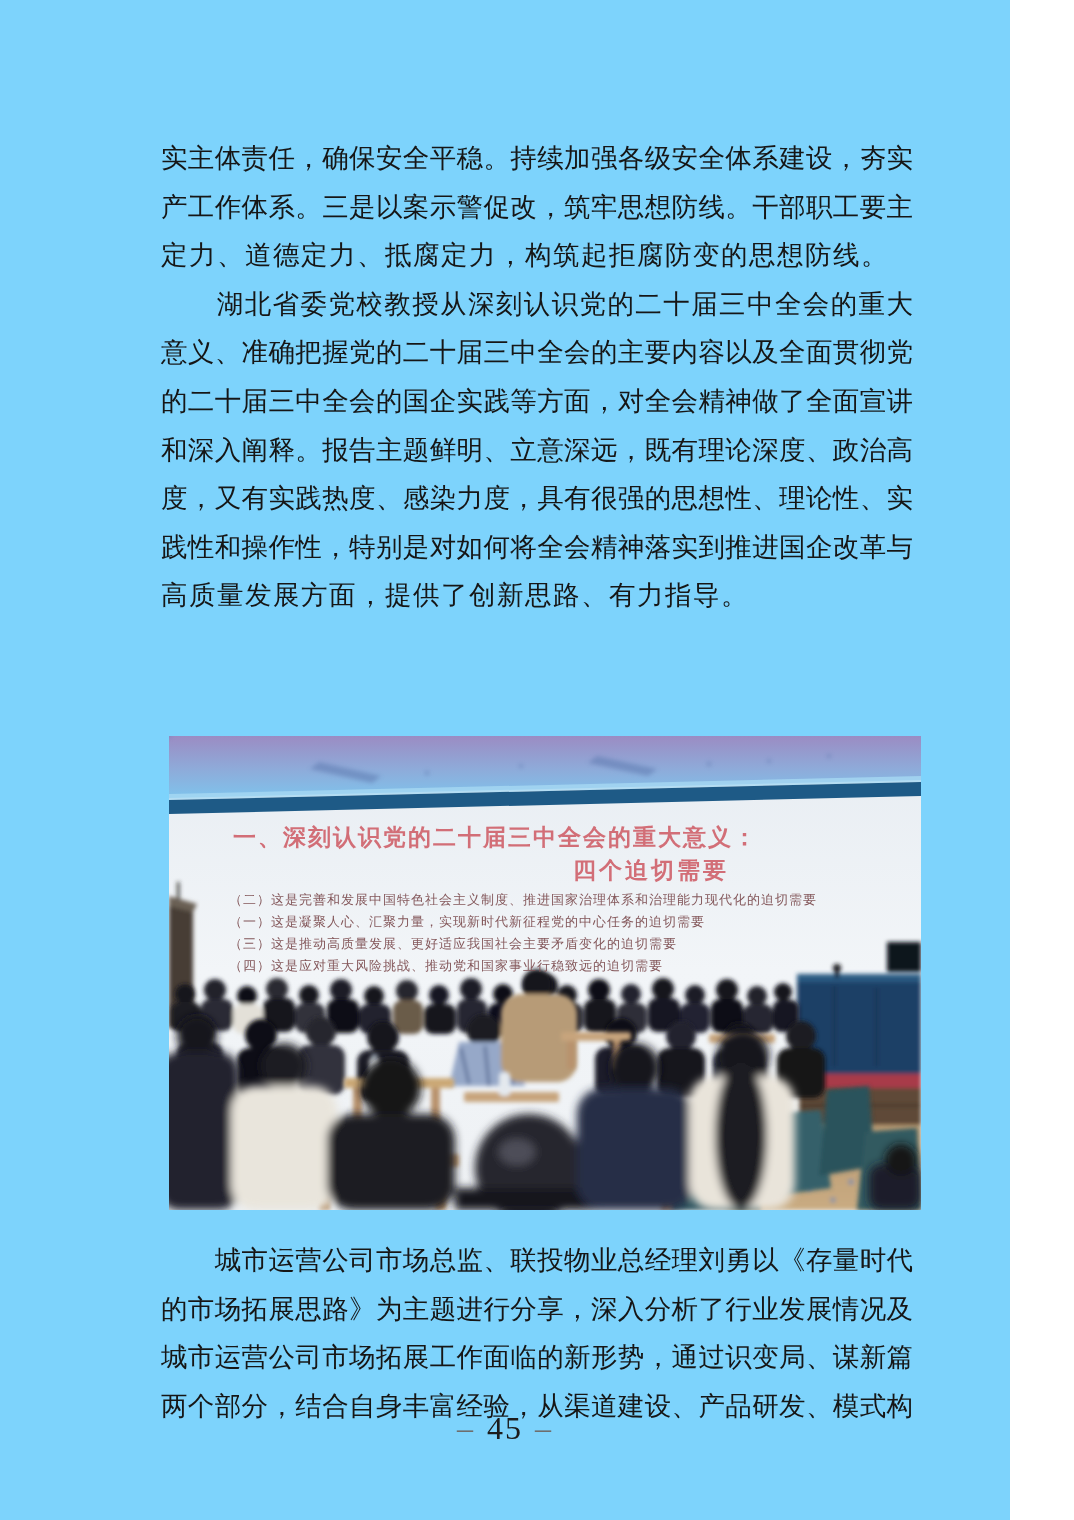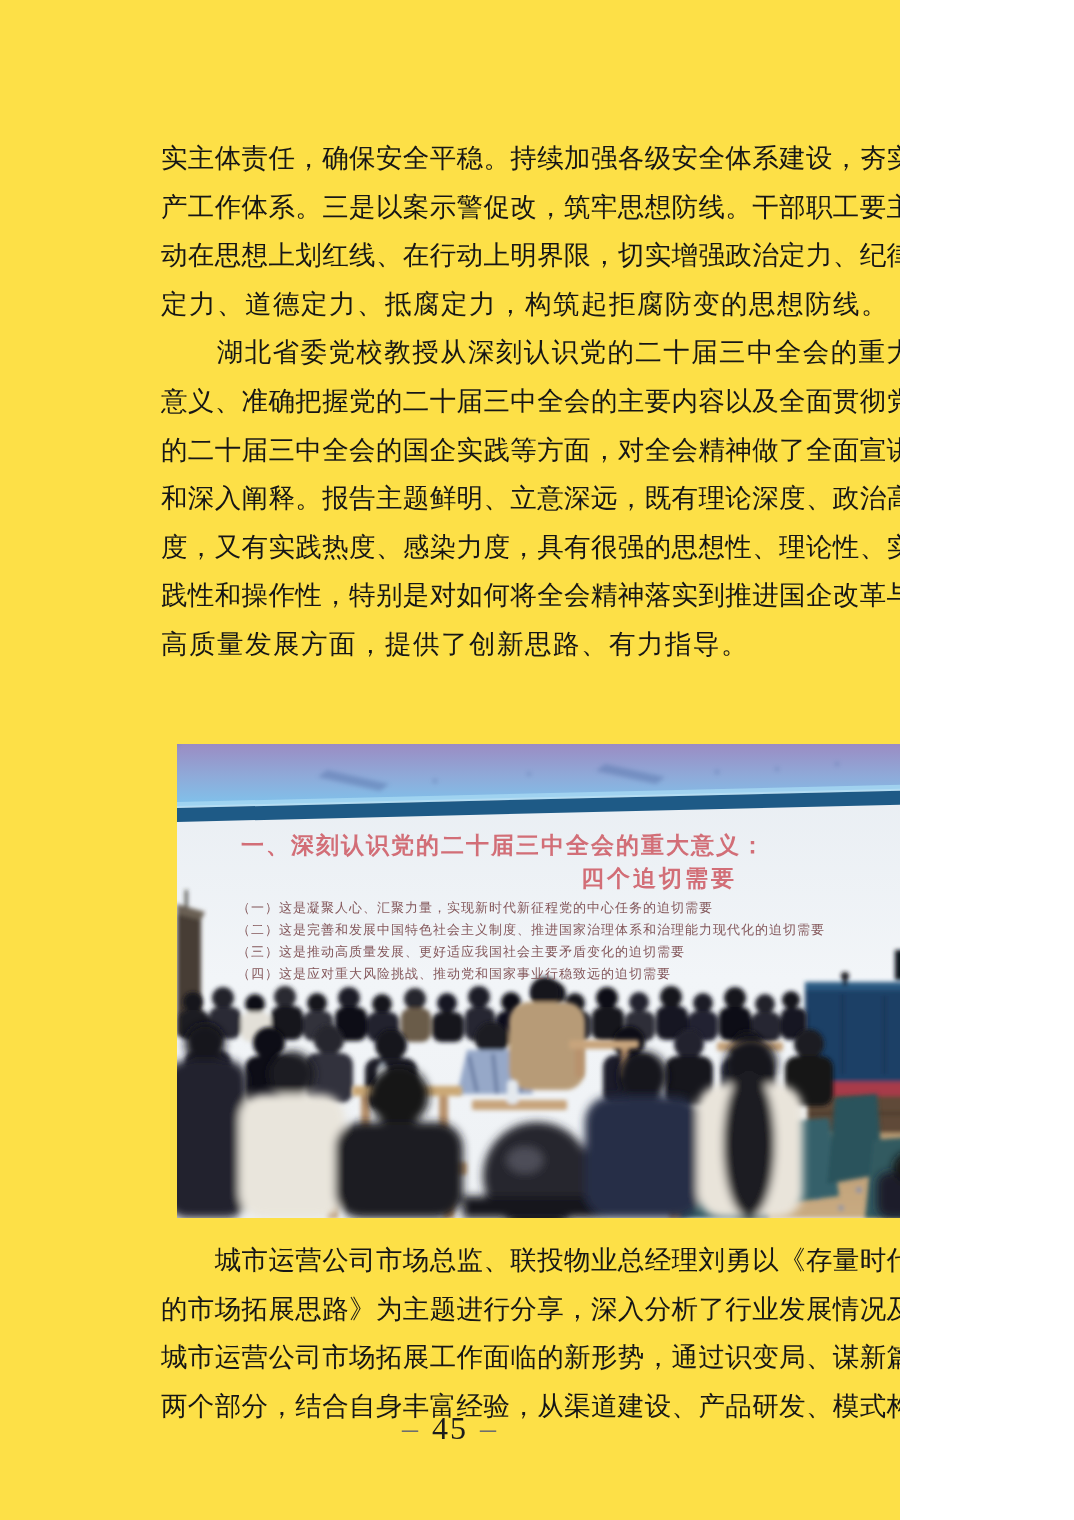--- a/index.html
+++ b/index.html
@@ -1,33 +1,33 @@
 <!DOCTYPE html>
 <html><head>
 <meta charset="utf-8">
 <style>
   html,body { margin:0; padding:0; background:#ffffff; }
   .page {
-    position:relative; width:900px; height:1520px; background:#fde047;
+    position:relative; width:1010px; height:1520px; background:#7dd3fc;
     font-family:"Liberation Serif","DejaVu Serif",serif; overflow:hidden;
   }
   
   .text-block { position:absolute; left:161px; width:752px; }
   #text-top    { top:134px; }
   #text-bottom { top:1236px; }
   .line {
     width:752px; height:48.6px; line-height:48.6px; overflow:hidden;
     font-size:26.5px; color:#161616;
     text-align:justify; text-align-last:justify; text-justify:inter-ideograph;
   }
   .line.end { text-align-last:left; letter-spacing:1.5px; }
   
   .photo {
     position:absolute; left:161px; top:728px; width:752px; height:474px;
-    margin:16px; overflow:hidden; background:#edf1f5;
+    margin:8px; overflow:hidden; background:#edf1f5;
   }
   .photo svg { position:absolute; left:0; top:0; }
   .slide-text { position:absolute; left:0; top:0; width:100%; height:100%;
     font-family:"Liberation Sans","DejaVu Sans",sans-serif; pointer-events:none; }
   .slide-h1 {
     position:absolute; left:64px; top:86px; font-size:23px; font-weight:600;
     color:#d0636c; letter-spacing:2px; white-space:nowrap; opacity:.92;
   }
   .slide-h2 {
     position:absolute; left:404px; top:119px; font-size:23px; font-weight:600;
@@ -48,21 +48,20 @@
 </style>
 </head>
 <body>
 
 <div class="page">
 
   <div class="text-block" id="text-top">
     <div>
         <div class="line">实主体责任，确保安全平稳。持续加强各级安全体系建设，夯实</div>
         <div class="line">产工作体系。三是以案示警促改，筑牢思想防线。干部职工要主</div>
-        <div class="line">动在思想上划红线、在行动上明界限，切实增强政治定力、纪律</div>
         <div class="line end">定力、道德定力、抵腐定力，构筑起拒腐防变的思想防线。</div>
       </div>
     <div>
         <div class="line">　　湖北省委党校教授从深刻认识党的二十届三中全会的重大</div>
         <div class="line">意义、准确把握党的二十届三中全会的主要内容以及全面贯彻党</div>
         <div class="line">的二十届三中全会的国企实践等方面，对全会精神做了全面宣讲</div>
         <div class="line">和深入阐释。报告主题鲜明、立意深远，既有理论深度、政治高</div>
         <div class="line">度，又有实践热度、感染力度，具有很强的思想性、理论性、实</div>
         <div class="line">践性和操作性，特别是对如何将全会精神落实到推进国企改革与</div>
         <div class="line end">高质量发展方面，提供了创新思路、有力指导。</div>
@@ -267,22 +266,22 @@
         <ellipse cx="572" cy="400" rx="26" ry="74" fill="#1a1a20"></ellipse>
         <rect x="700" y="428" width="52" height="46" rx="12" fill="#1b1f29"></rect>
         <circle cx="732" cy="424" r="16" fill="#141419"></circle>
       </g>
     </svg>
 
     <div class="slide-text">
       <div class="slide-h1">一、深刻认识党的二十届三中全会的重大意义：</div>
       <div class="slide-h2">四个迫切需要</div>
       <div class="slide-bullets">
+          <div class="line">（二）这是完善和发展中国特色社会主义制度、推进国家治理体系和治理能力现代化的迫切需要</div>
           <div class="line">（一）这是凝聚人心、汇聚力量，实现新时代新征程党的中心任务的迫切需要</div>
-          <div class="line">（二）这是完善和发展中国特色社会主义制度、推进国家治理体系和治理能力现代化的迫切需要</div>
           <div class="line">（三）这是推动高质量发展、更好适应我国社会主要矛盾变化的迫切需要</div>
           <div class="line">（四）这是应对重大风险挑战、推动党和国家事业行稳致远的迫切需要</div>
         </div>
     </div>
   </figure>
 
   <div class="text-block" id="text-bottom">
     <div>
         <div class="line">　　城市运营公司市场总监、联投物业总经理刘勇以《存量时代</div>
         <div class="line">的市场拓展思路》为主题进行分享，深入分析了行业发展情况及</div>

